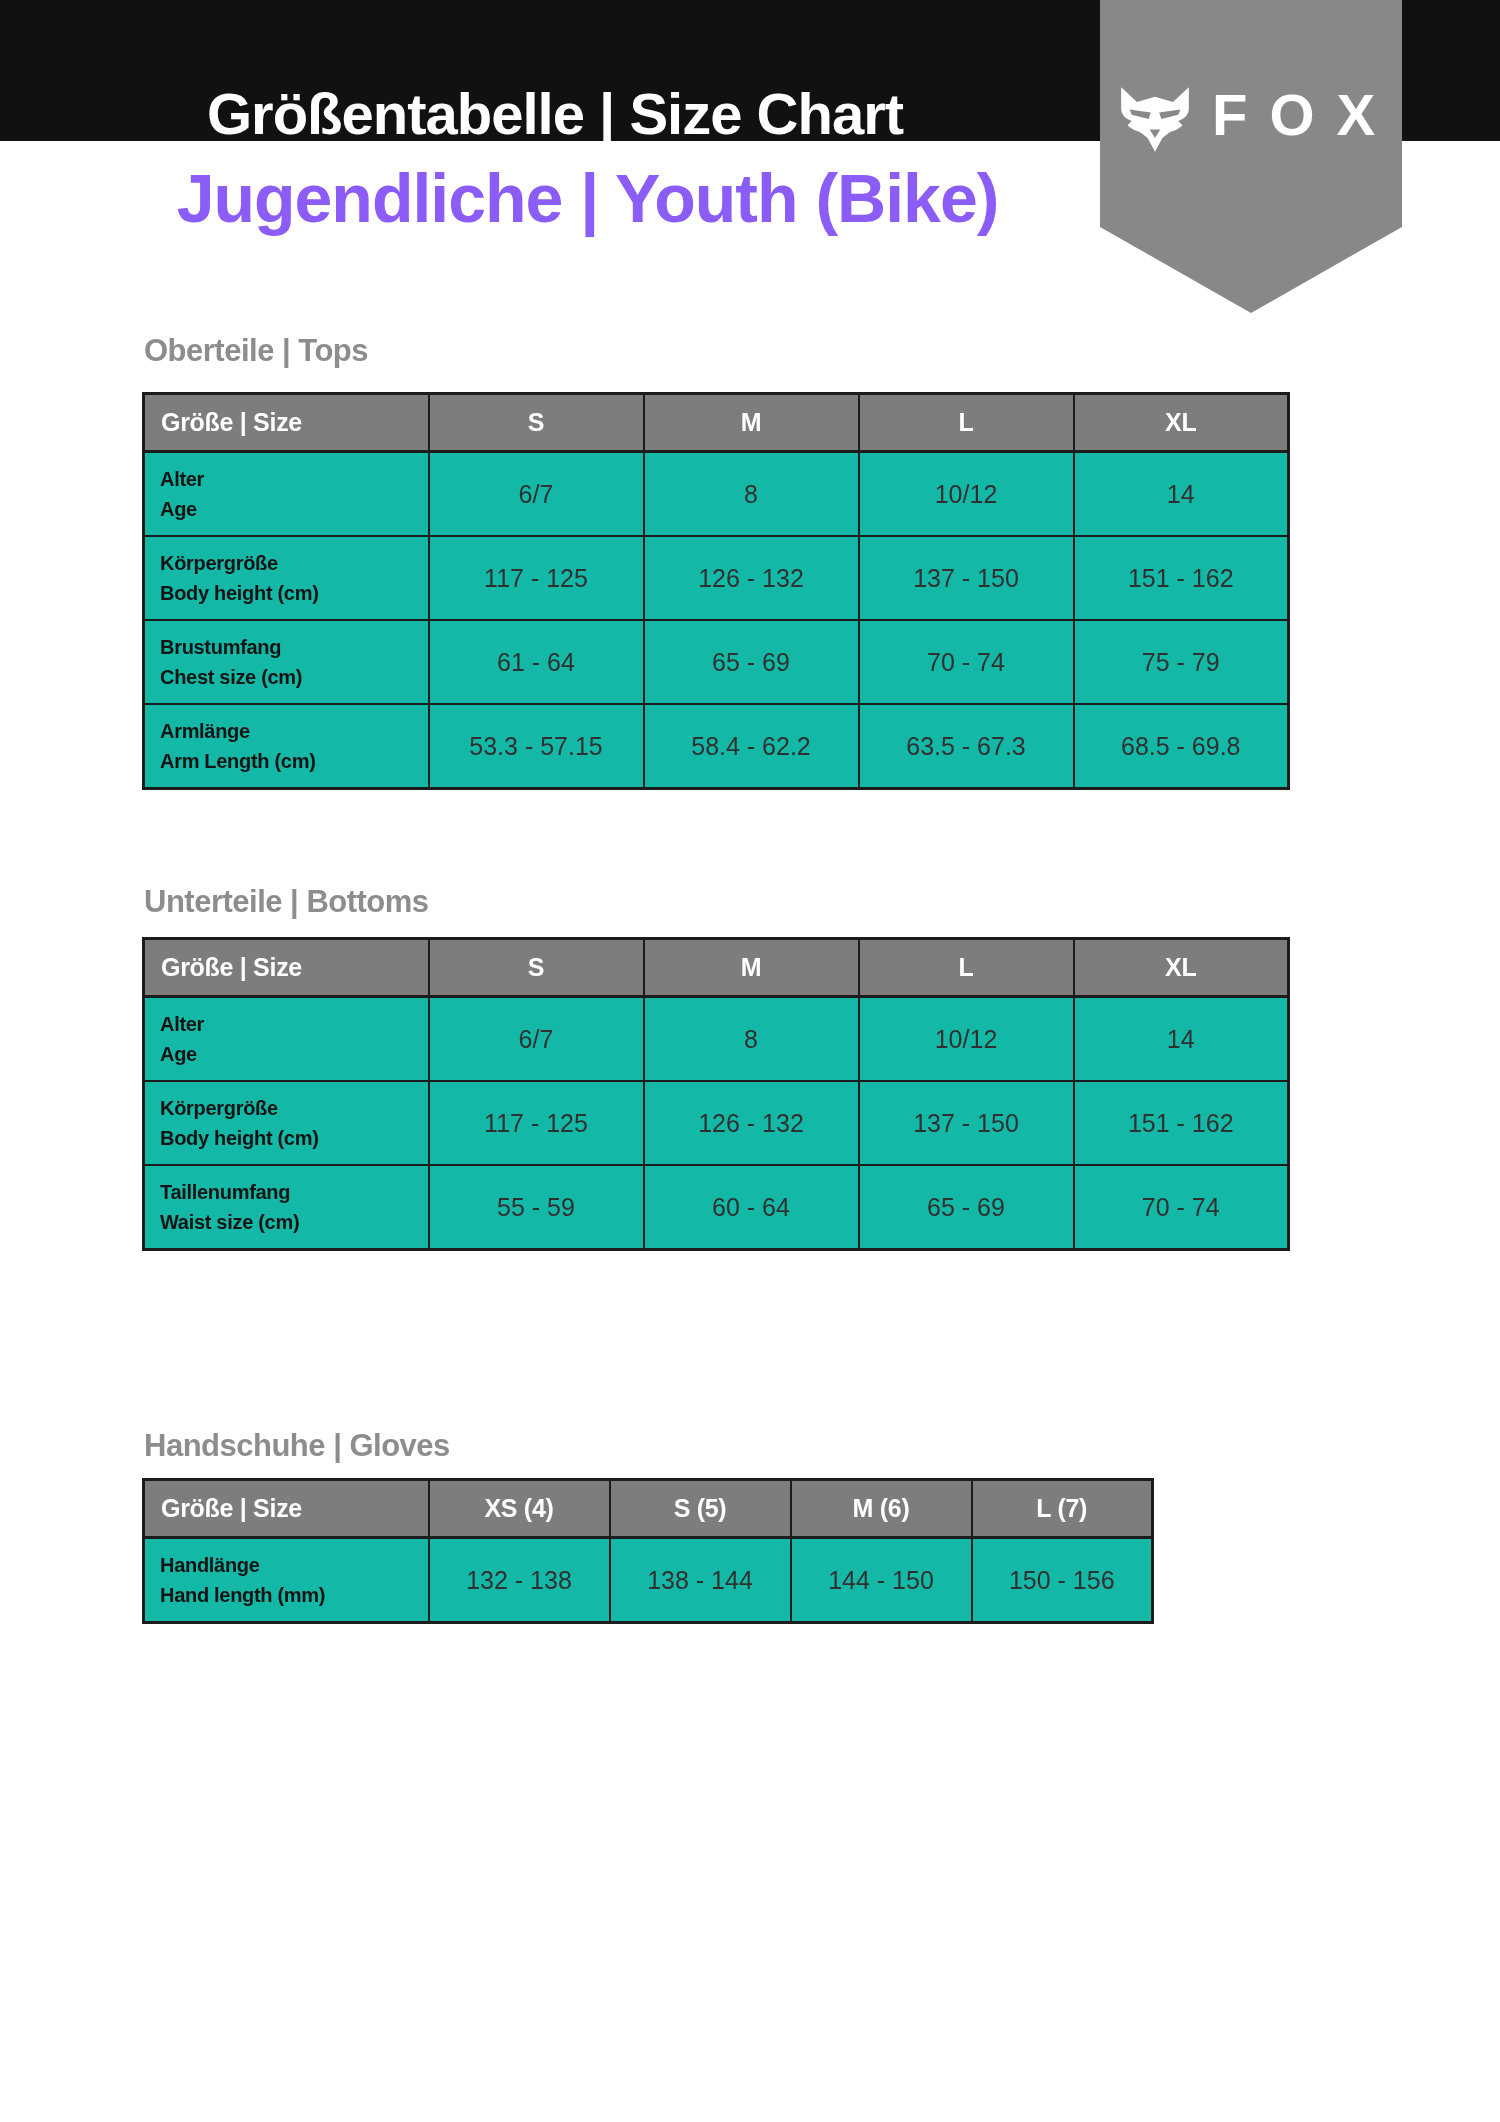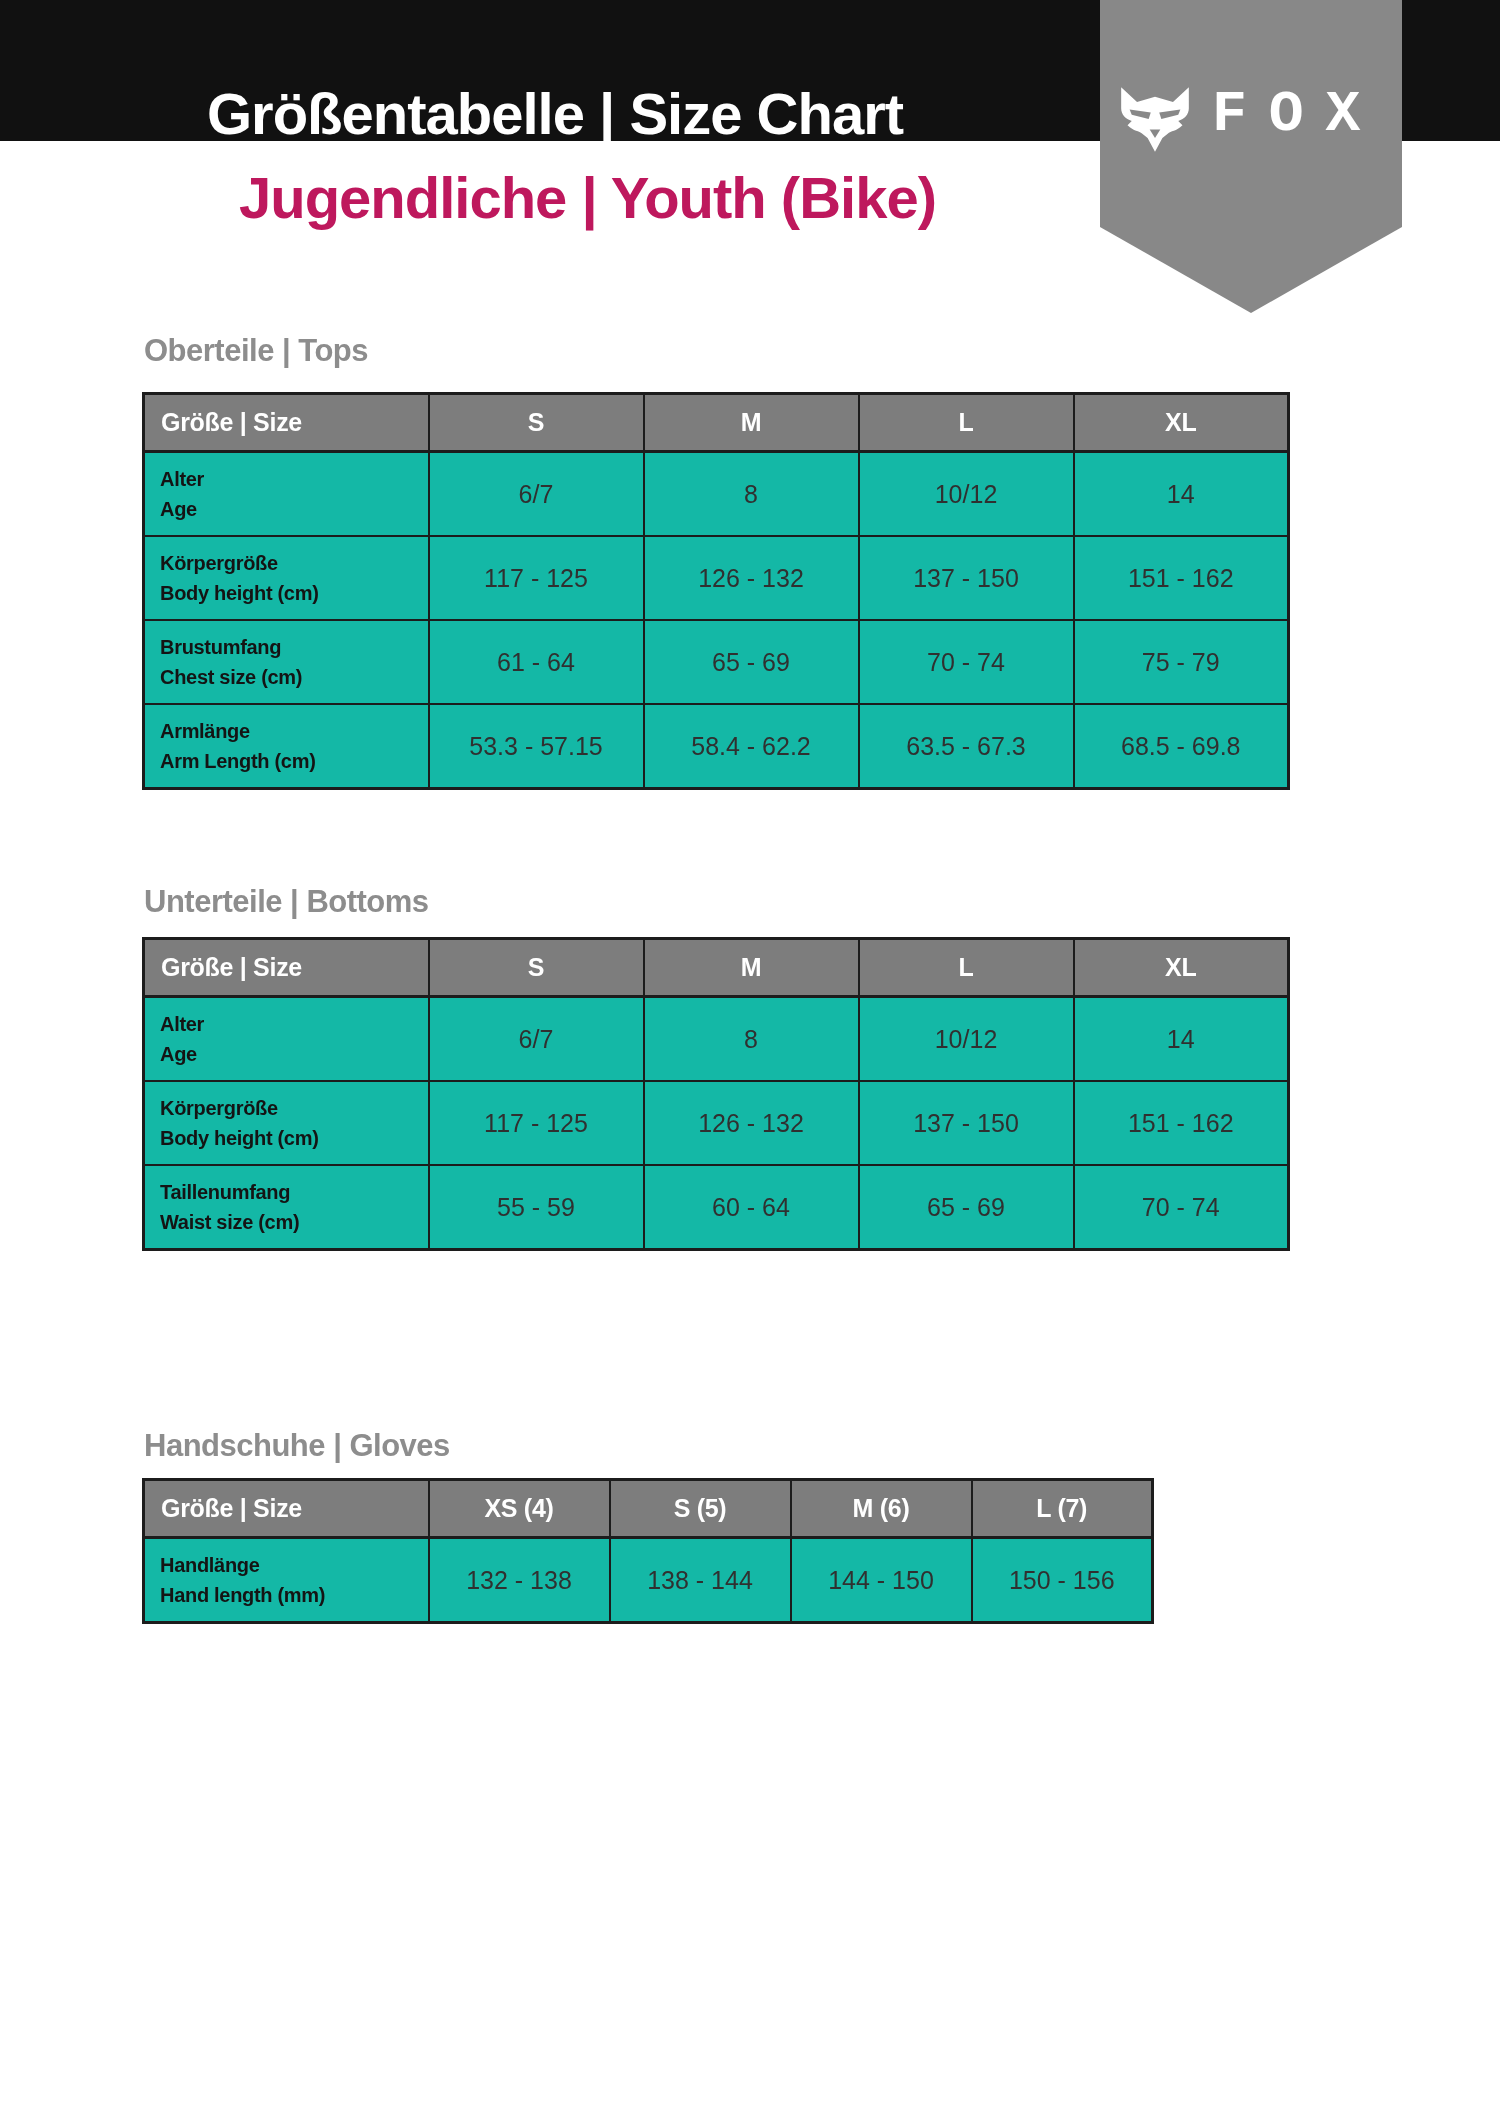--- a/index.html
+++ b/index.html
@@ -28,33 +28,32 @@
     color:#ffffff;
     font-size:58px;line-height:60px;font-weight:bold;
     letter-spacing:-1px;
     white-space:nowrap;
     z-index:3;
   }
   .page-title-sub{
     position:absolute;left:0;top:167px;
     width:1175px;
     text-align:center;
-    color:#be185d;
-    font-size:58px;line-height:62px;font-weight:bold;
+    color:#8b5cf6;
+    font-size:68px;line-height:62px;font-weight:bold;
     letter-spacing:-1px;
     white-space:nowrap;
   }
   
   .ribbon{
     position:absolute;left:1100px;top:0;
     width:302px;height:313px;
     background:#888888;
     clip-path:polygon(0 0,100% 0,100% 72.5%,50% 100%,0 72.5%);
     z-index:4;
-    font-family:Liberation Mono, monospace;
   }
   .fox-head{
     position:absolute;left:18px;top:82px;
     width:74px;height:76px;
   }
   .fox-word{
     position:absolute;left:112px;top:84px;
     color:#ffffff;
     font-size:58px;line-height:62px;font-weight:bold;
     letter-spacing:22px;

